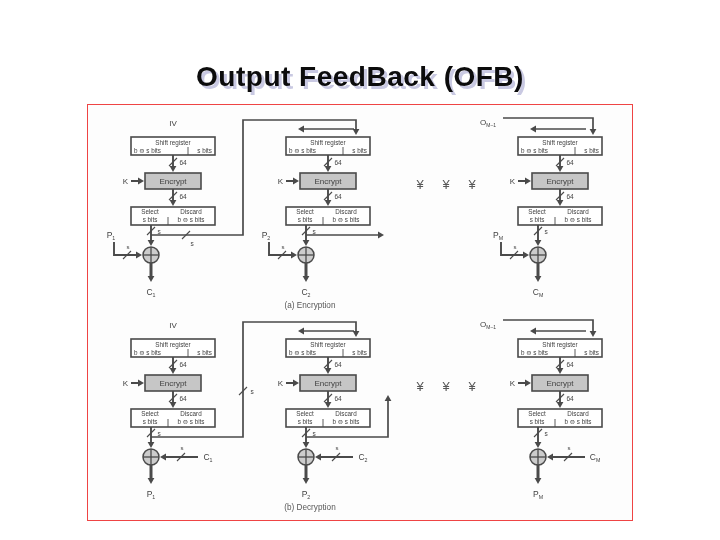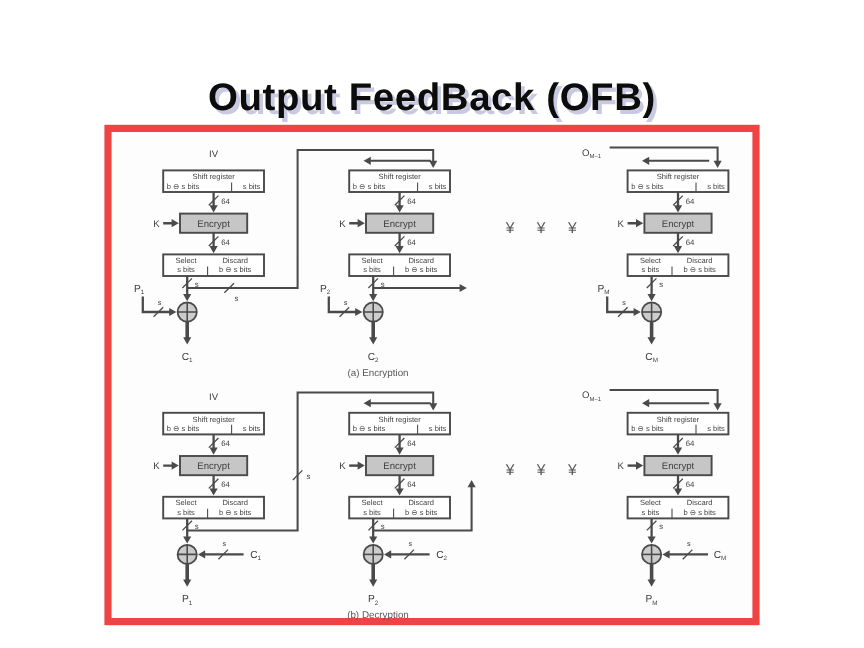--- a/index.html
+++ b/index.html
@@ -1,22 +1,22 @@
 <!DOCTYPE html>
 <html><head>
 <meta charset="utf-8">
 <style>
   html,body{margin:0;padding:0;background:#ffffff;}
   .slide{position:relative;width:720px;height:540px;background:#ffffff;overflow:hidden;
          font-family:"Liberation Sans",sans-serif;}
   .title{position:absolute;top:42px;left:0;width:720px;text-align:center;
-         font-size:32px;font-weight:bold;letter-spacing:.5px;color:#0c0c0c;
+         font-size:28px;font-weight:bold;letter-spacing:.5px;color:#0c0c0c;
          text-shadow:3px 3px 0 #c9c9e2;white-space:nowrap;}
   .figure-panel{position:absolute;left:87px;top:104px;width:546px;height:417px;
-                background:#fdfdfd;border:6px solid #ef4444;box-sizing:border-box;}
+                background:#fdfdfd;border:1px solid #ef4444;box-sizing:border-box;}
   svg text{font-family:"Liberation Sans",sans-serif;}
 </style>
 </head>
 <body>
 
 <div class="slide">
   <h1 class="title">Output FeedBack (OFB)</h1>
   <div class="figure-panel">
     <svg id="ofb-svg" width="544" height="415" viewBox="0 0 544 415">
         <g>

